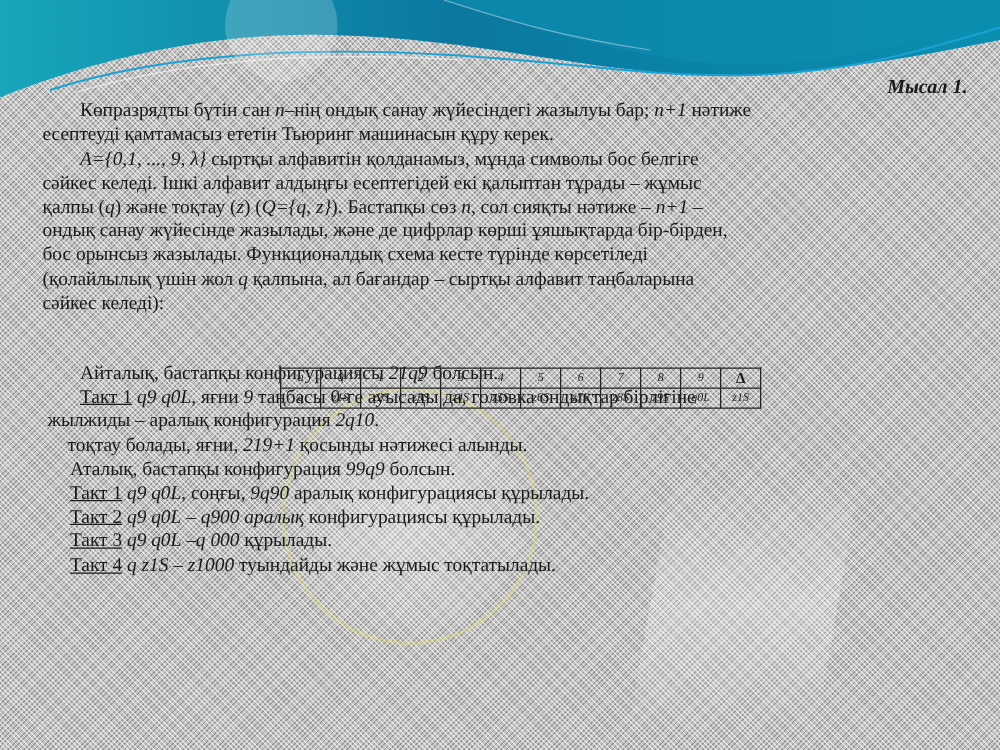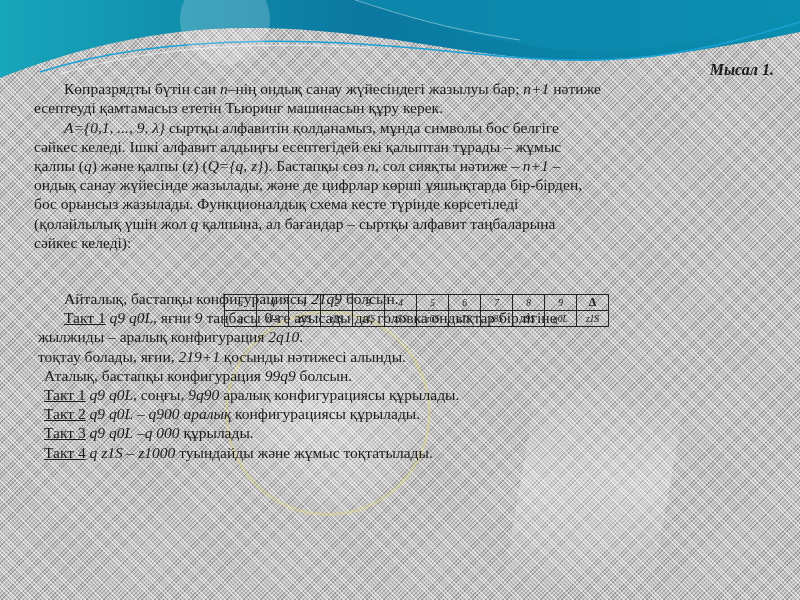--- a/index.html
+++ b/index.html
@@ -26,21 +26,21 @@
       position: absolute; left: 520px; top: 380px; width: 150px; height: 210px;
       background: linear-gradient(180deg, rgba(255,255,255,0.0), rgba(255,255,255,0.28), rgba(255,255,255,0.0));
       transform: skewX(-10deg);
     }
     .content {
       position: absolute; left: 34px; top: 60px; width: 740px;
       font-size: 15.5px; line-height: 19.2px;
     }
     .p { margin: 0; white-space: nowrap; }
     .ind { padding-left: 30px; }
-    .ind2 { padding-left: 10px; }
+    .ind2 { padding-left: 22px; }
     .title { font-weight: bold; font-style: italic; padding-left: 30px; font-size: 16px; text-align: right; }
     i { font-style: italic; }
     u { text-decoration: underline; }
     .fn-table {
       position: absolute; left: 224px; top: 294px;
       border-collapse: collapse; font-style: italic; font-size: 9.5px;
     }
     .fn-table td {
       border: 1px solid #222; width: 31px; height: 15px; text-align: center; padding: 0;
     }
@@ -72,32 +72,32 @@
 <div class="watermark2"></div>
 
 <div class="content">
   <p class="p title">Мысал 1.</p>
 
   <p class="p ind"><span>Көпразрядты бүтін сан </span><i>n</i><span>–нің ондық санау жүйесіндегі жазылуы бар; </span><i>n+1</i><span> нәтиже</span></p>
   <p class="p">есептеуді қамтамасыз ететін   Тьюринг машинасын құру керек.</p>
 
   <p class="p ind"><i>A={0,1, ..., 9, </i><i>λ</i><i>} </i><span>сыртқы алфавитін қолданамыз, мұнда символы бос белгіге</span></p>
   <p class="p">сәйкес келеді. Ішкі алфавит алдыңғы есептегідей екі қалыптан тұрады – жұмыс</p>
-  <p class="p"><span>қалпы  (</span><i>q</i><span>) және қалпы (</span><i>z</i><span>) (</span><i>Q={q, z}</i><span>).  Бастапқы сөз  </span><i>n</i><span>, сол сияқты нәтиже – </span><i>n+1</i><span> –</span></p>
+  <p class="p"><span>қалпы  (</span><i>q</i><span>) және тоқтау (</span><i>z</i><span>) (</span><i>Q={q, z}</i><span>).  Бастапқы сөз  </span><i>n</i><span>, сол сияқты нәтиже – </span><i>n+1</i><span> –</span></p>
   <p class="p">ондық санау жүйесінде жазылады, және де цифрлар көрші ұяшықтарда бір-бірден,</p>
   <p class="p">бос орынсыз жазылады. Функционалдық схема кесте түрінде көрсетіледі</p>
   <p class="p"><span>(қолайлылық үшін жол   </span><i>q</i><span> қалпына, ал бағандар – сыртқы алфавит таңбаларына</span></p>
   <p class="p">сәйкес келеді):</p>
 
   <div class="gap"></div>
 
   <p class="p ind"><span>Айталық, бастапқы конфигурациясы  </span><i>21q9</i><span> болсын.</span></p>
   <p class="p ind"><u>Такт 1</u><i> q9 q0L</i><span>, яғни </span><i>9</i><span> таңбасы 0-ге ауысады да, головка ондықтар бірлігіне</span></p>
   <p class="p" style="padding-left:4px"><span>жылжиды – аралық конфигурация  </span><i>2q10</i><span>.</span></p>
-  <p class="p" style="padding-left:4px"><span>тоқтау болады, яғни,  </span><i>219+1</i><span> қосынды нәтижесі алынды.</span></p>
+  <p class="p" style="padding-left:20px"><span>тоқтау болады, яғни,  </span><i>219+1</i><span> қосынды нәтижесі алынды.</span></p>
 
   <p class="p ind2"><span>Аталық, бастапқы конфигурация  </span><i>99q9</i><span> болсын.</span></p>
   <p class="p ind2"><u>Такт 1</u><i> q9 q0L</i><span>,  соңғы,  </span><i>9q90</i><span> аралық конфигурациясы құрылады.</span></p>
   <p class="p ind2"><u>Такт 2</u><i> q9 q0L</i><span> – </span><i>q900  аралық</i><span> конфигурациясы құрылады.</span></p>
   <p class="p ind2"><u>Такт 3</u><i> q9 q0L</i><span> –</span><i>q 000</i><span> құрылады.</span></p>
   <p class="p ind2"><u>Такт 4</u><i> q z1S</i><span> – </span><i>z1000</i><span> туындайды және жұмыс тоқтатылады.</span></p>
 </div>
 
 <table class="fn-table">
   <tbody>

